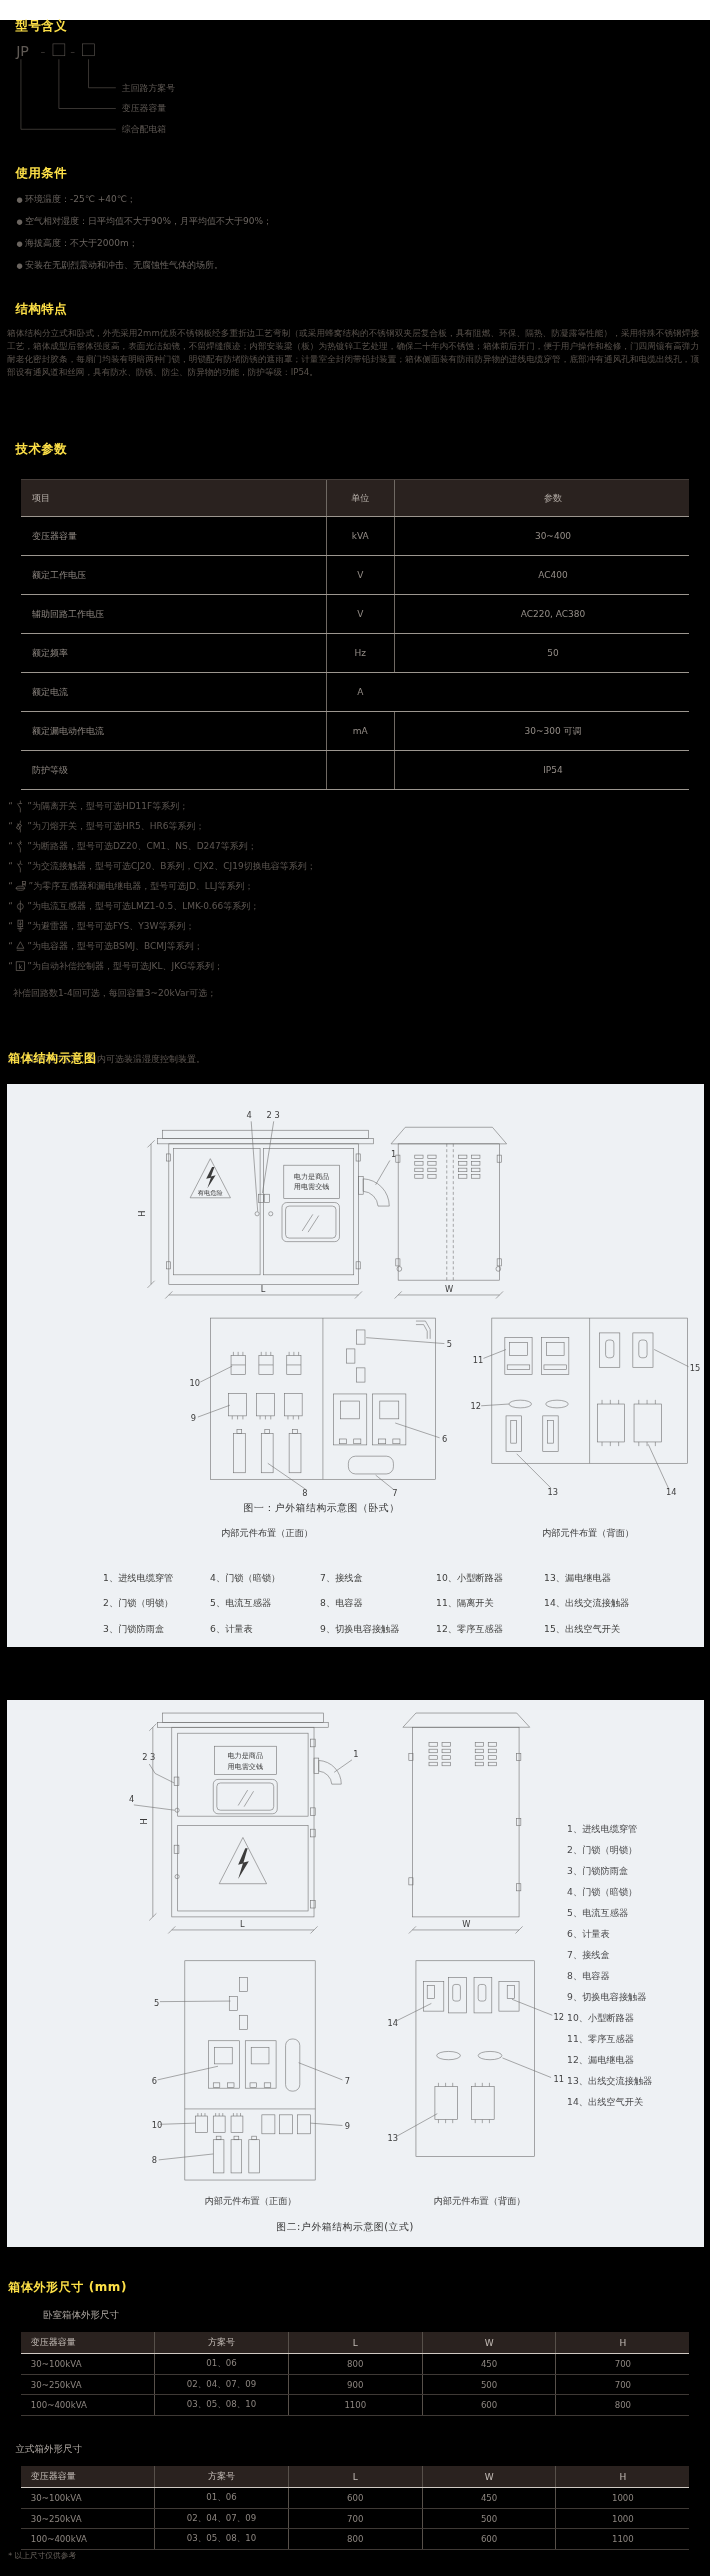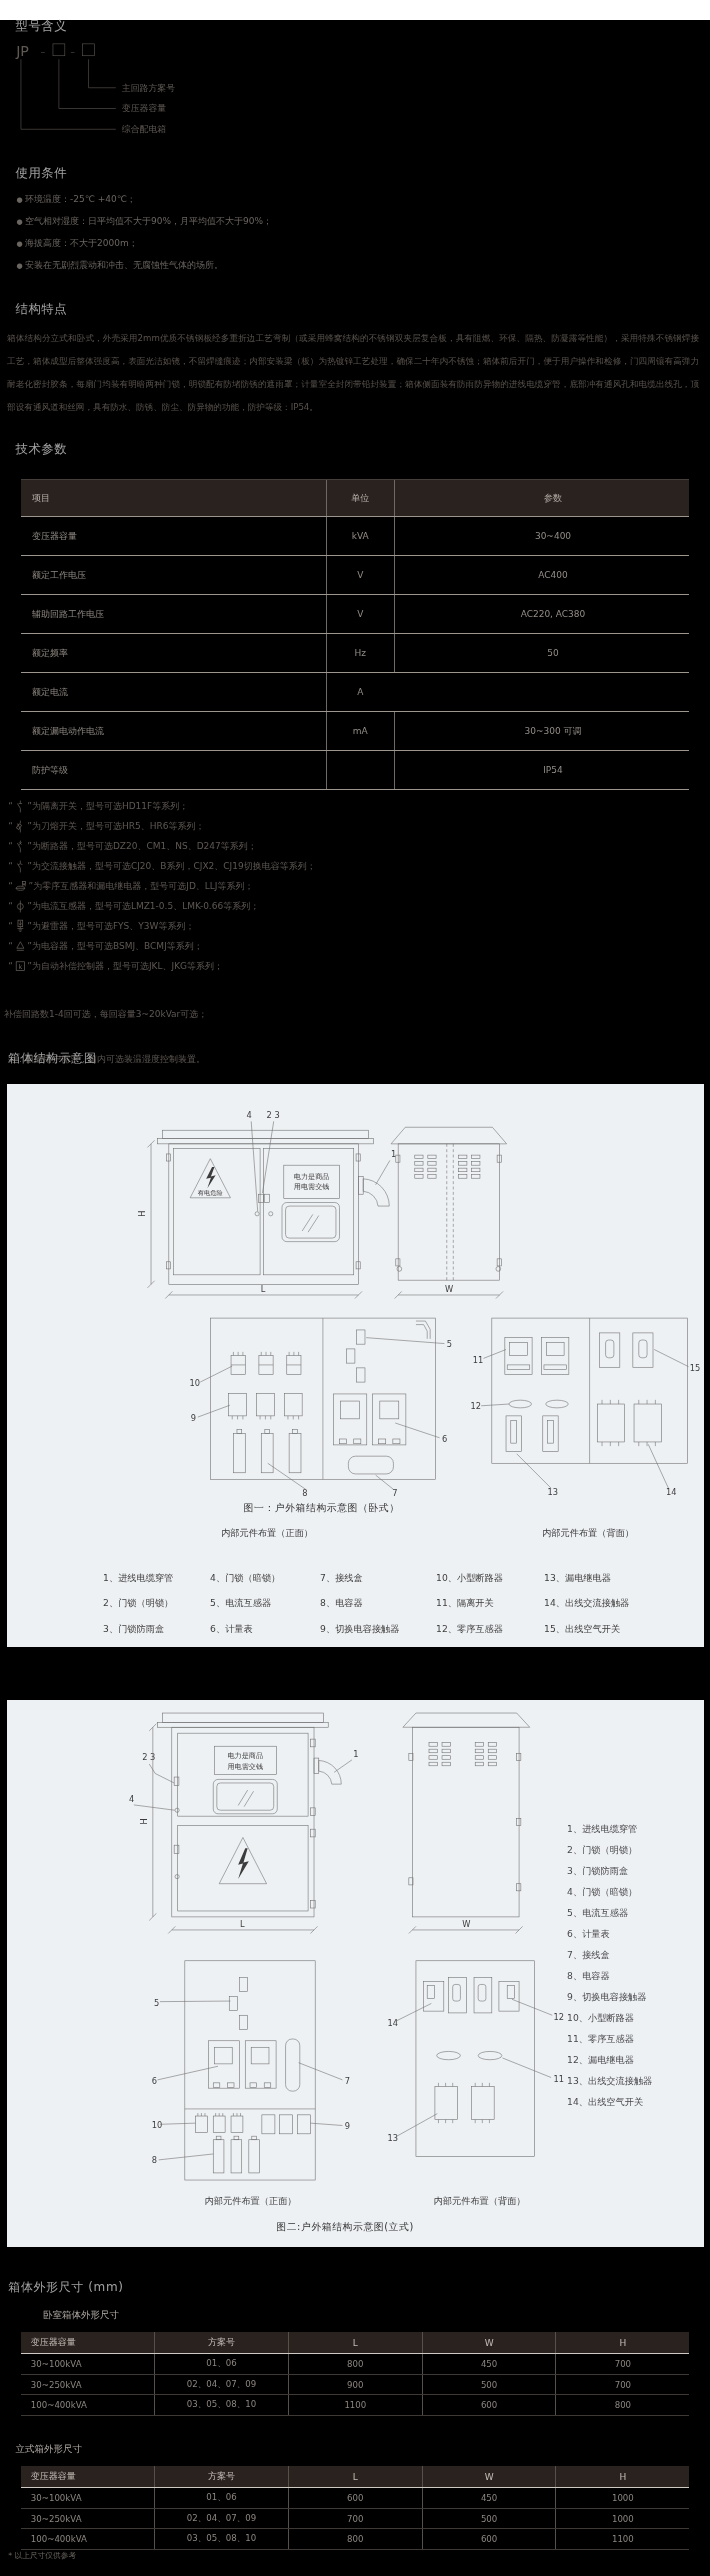--- a/index.html
+++ b/index.html
@@ -1,22 +1,22 @@
 <!DOCTYPE html>
 <html style="font-size:9.5px"><head>
 <meta charset="utf-8">
 <style>
   html,body{margin:0;padding:0;background:#000;}
   .page{position:relative;width:711px;height:2576px;background:#000;overflow:hidden;
         font-family:"DejaVu Sans","Liberation Sans",sans-serif;}
   .abs{position:absolute;}
-  .rtitle{color:#a3a3a3;font-weight:normal;font-size:12.4px;letter-spacing:0.6px;}
+  .rtitle{color:#fde047;font-weight:bold;font-size:12.4px;letter-spacing:0.6px;}
   .bullet{font-size:9px;color:#6b6560;height:22px;line-height:22px;}
   .bullet::before{content:"● ";font-size:7.1px;}
-  .para{font-size:8.6px;line-height:23px;color:#5a534d;text-align:justify;}
+  .para{font-size:8.6px;line-height:13px;color:#5a534d;text-align:justify;}
   
   .ttable{width:668px;border-bottom:0.6px solid #9c968f;margin-top:12px;}
   .trow{display:flex;height:38px;border-top:0.6px solid #9c968f;font-size:9px;color:#948d87;}
   .trow.head{height:36px;background:#2a221f;border-top:0.6px solid #463e3a;color:#b7b0aa;}
   .trow>div{display:flex;align-items:center;}
   .tc1{width:44%;padding-left:10.7px;color:#8f8882;}
   .trow.head .tc1{color:#b7b0aa;}
   .tc2{width:10%;justify-content:center;border-left:0.6px solid #6f6963;}
   .tc3{flex:1;justify-content:center;border-left:0.6px solid #6f6963;padding-left:22px;}
   
@@ -203,21 +203,21 @@
     <div class="nrow">
       <span class="sym">
           <svg width="10.7" height="13" viewBox="0 0 18 22" style="font-size:15px">
             <rect class="nico" x="2" y="3" width="14" height="15"></rect>
             <text x="9" y="15" text-anchor="middle" style="font-size:11px;fill:#6a635d;font-family:'DejaVu Sans',sans-serif;">k</text>
           </svg>
         </span>
       <span>为自动补偿控制器，型号可选JKL、JKG等系列；</span>
     </div>
   </div>
-  <div class="abs xtra" style="left:4px;top:987px;margin-top:21px;">补偿回路数1-4回可选，每回容量3~20kVar可选；</div>
+  <div class="abs xtra" style="left:13px;top:987px;">补偿回路数1-4回可选，每回容量3~20kVar可选；</div>
   <div class="abs xtra" style="left:7.1px;top:1053px;">另：根据用户需求，箱内可选装温湿度控制装置。</div>
 
   <div class="abs rtitle" style="left:8.3px;top:1050px;font-size:12px;">箱体结构示意图</div>
 
   <div class="abs panel" style="left:7.1px;top:1084px;width:697px;height:563px;">
     <svg width="697" height="563" viewBox="0 0 1176 950" style="position:absolute;left:0;top:0;">
 
       <rect class="ln" x="262" y="78" width="348" height="14"></rect>
       <rect class="ln" x="254" y="92" width="364" height="9"></rect>
       <rect class="ln" x="273" y="101" width="320" height="237"></rect>

